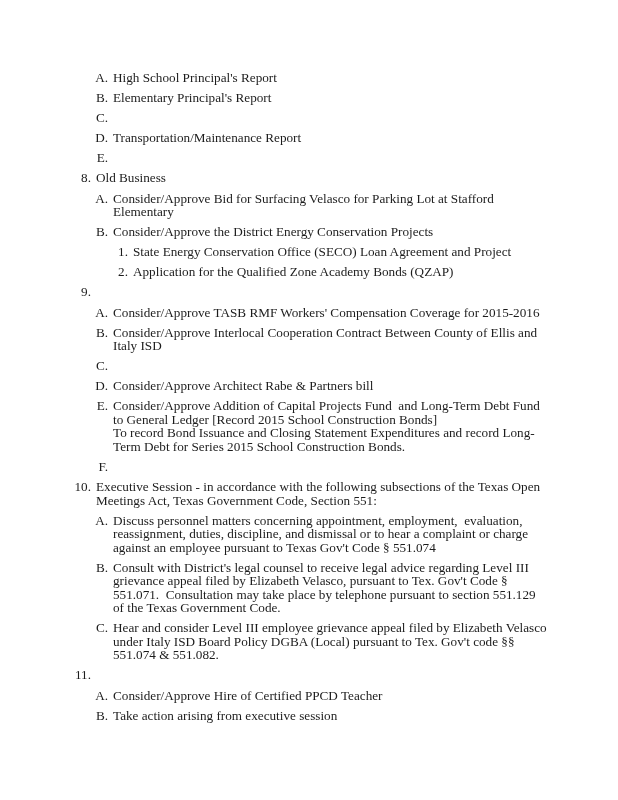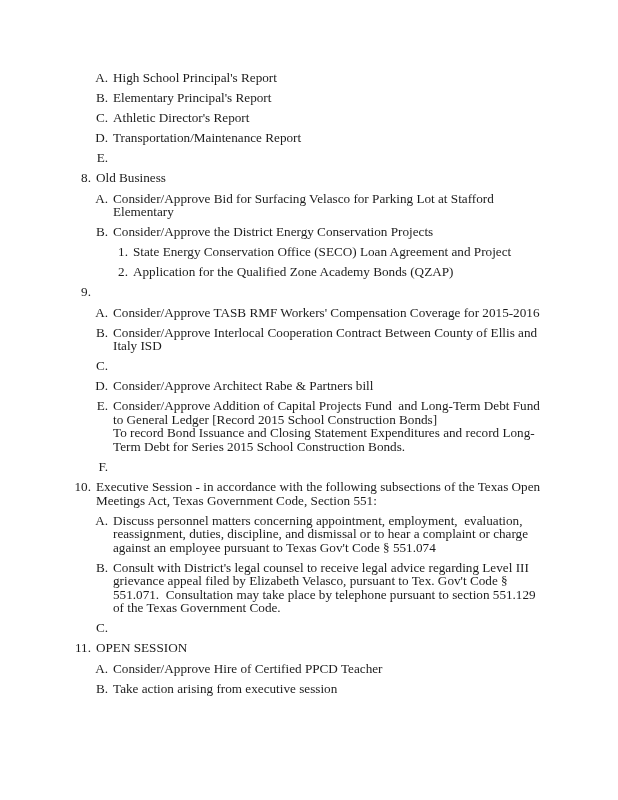--- a/index.html
+++ b/index.html
@@ -56,21 +56,20 @@
     <span class="text">High School Principal's Report</span>
   </div>
 
   <div class="entry letter">
     <span class="marker">B.</span>
     <span class="text">Elementary Principal's Report</span>
   </div>
 
   <div class="entry letter">
     <span class="marker">C.</span>
-    <span class="text">Athletic Director's Report</span>
   </div>
 
   <div class="entry letter">
     <span class="marker">D.</span>
     <span class="text">Transportation/Maintenance Report</span>
   </div>
 
   <div class="entry letter">
     <span class="marker">E.</span>
   </div>
@@ -153,25 +152,27 @@
   <div class="entry letter">
     <span class="marker">B.</span>
     <span class="text">Consult with District's legal counsel to receive legal advice regarding Level III
 grievance appeal filed by Elizabeth Velasco, pursuant to Tex. Gov't Code §
 551.071.  Consultation may take place by telephone pursuant to section 551.129
 of the Texas Government Code.</span>
   </div>
 
   <div class="entry letter">
     <span class="marker">C.</span>
+    <span class="text">Hear and consider Level III employee grievance appeal filed by Elizabeth Velasco
+under Italy ISD Board Policy DGBA (Local) pursuant to Tex. Gov't code §§
+551.074 &amp; 551.082.</span>
   </div>
 
   <div class="entry num">
     <span class="marker">11.</span>
-    <span class="text">OPEN SESSION</span>
   </div>
 
   <div class="entry letter">
     <span class="marker">A.</span>
     <span class="text">Consider/Approve Hire of Certified PPCD Teacher</span>
   </div>
 
   <div class="entry letter">
     <span class="marker">B.</span>
     <span class="text">Take action arising from executive session</span>

